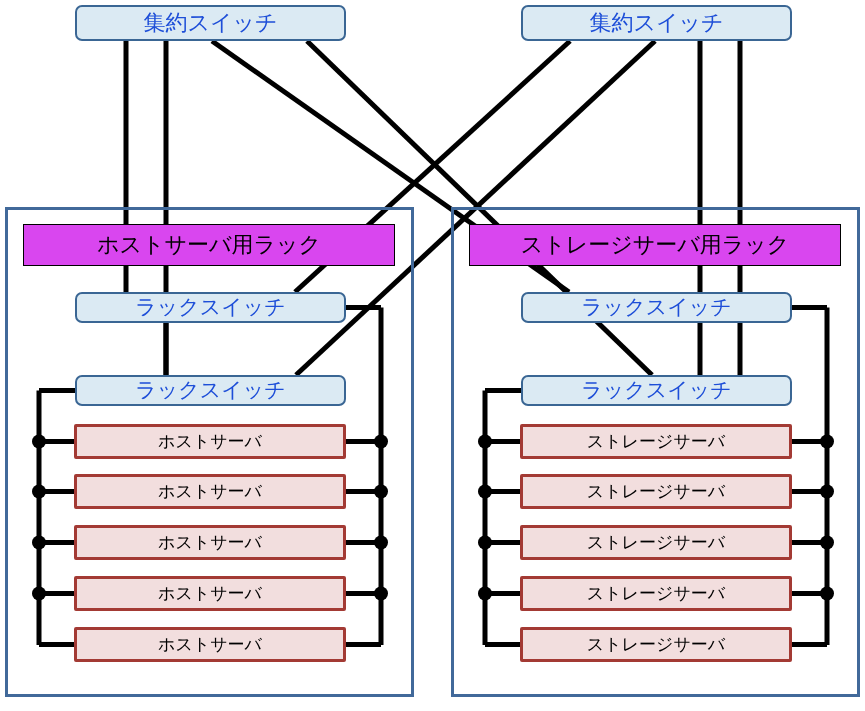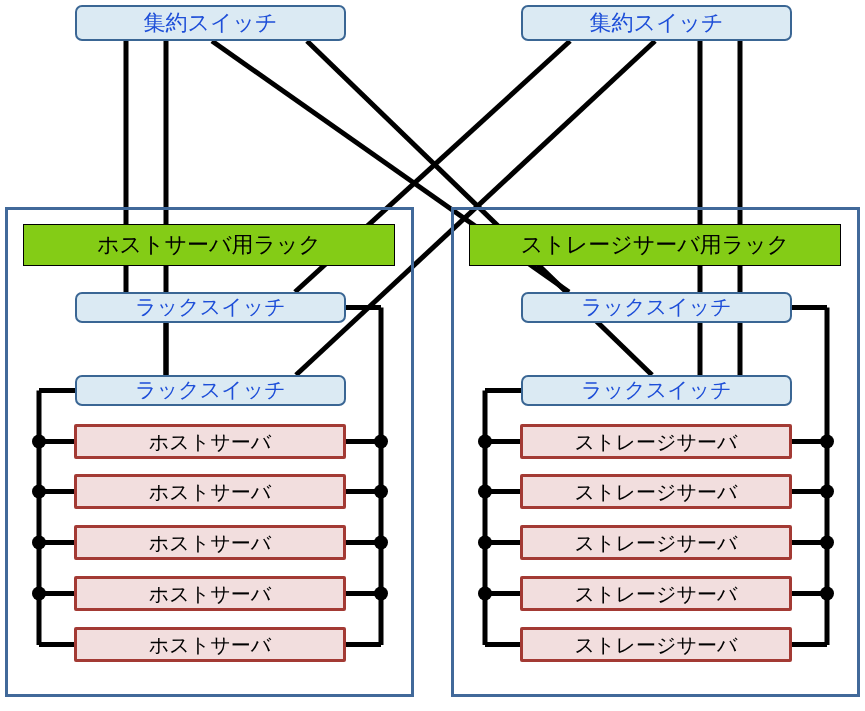--- a/index.html
+++ b/index.html
@@ -41,33 +41,33 @@
     font-size: 21px;
   }
   .agg-switch {
     font-size: 22px;
   }
   .server-node {
     background: #f2dede;
     border: 3px solid #a33a34;
     border-radius: 2px;
     color: #000000;
-    font-size: 20px;
+    font-size: 17px;
   }
   .rack-container {
     position: absolute;
     box-sizing: border-box;
     border: 3px solid #41699a;
     background: transparent;
   }
   .rack-label {
     position: absolute;
     box-sizing: border-box;
     border: 1.5px solid #000000;
-    background: #84cc16;
+    background: #d946ef;
     display: flex;
     align-items: center;
     justify-content: center;
     color: #000000;
     font-size: 22px;
     white-space: nowrap;
   }
 </style>
 </head>
 <body>

